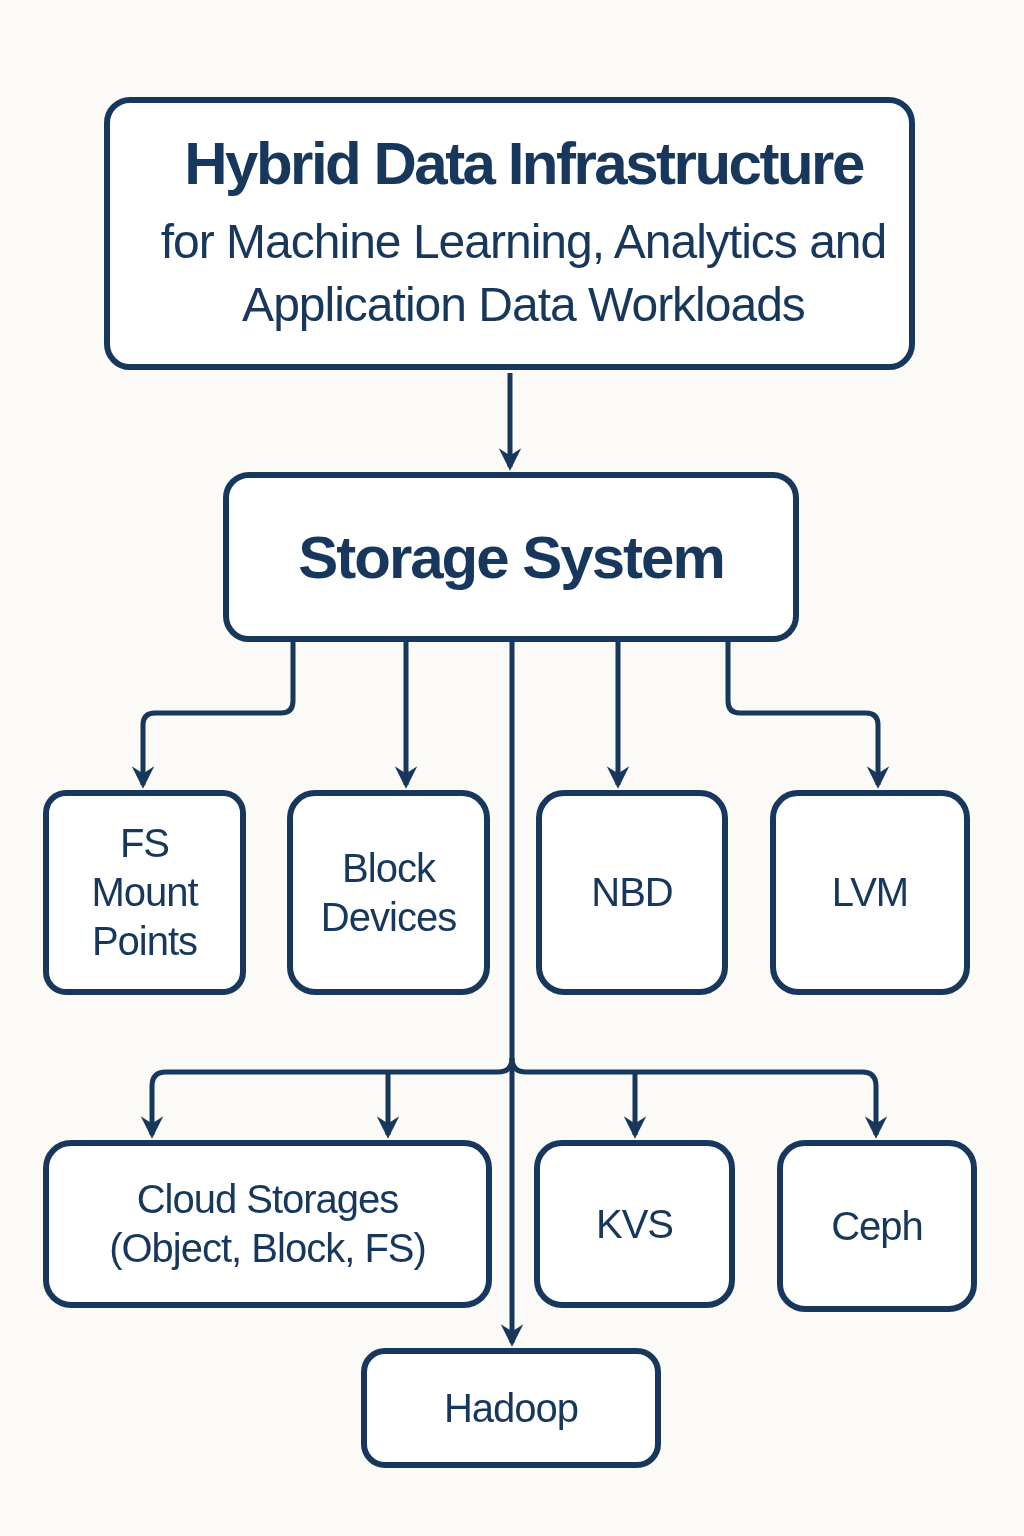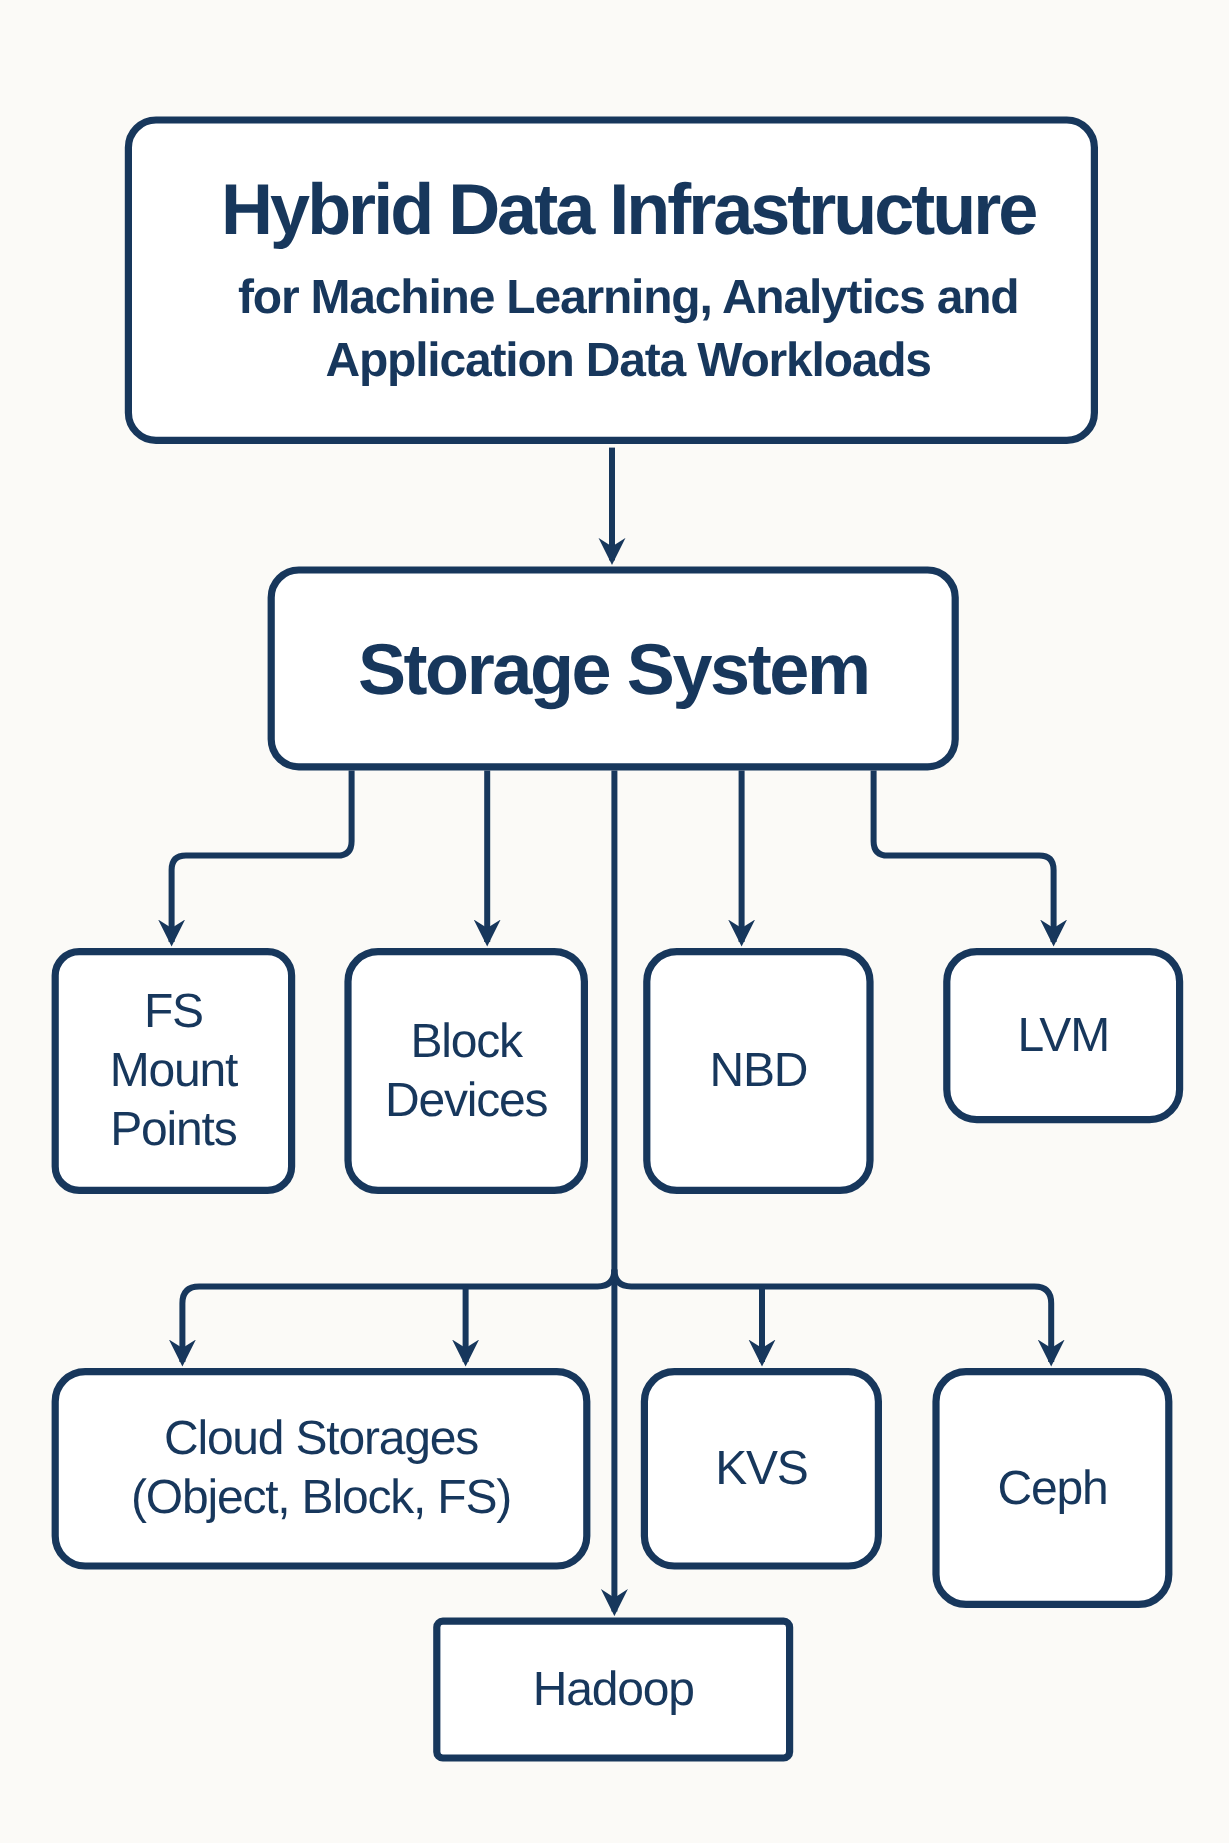--- a/index.html
+++ b/index.html
@@ -27,35 +27,35 @@
     flex-direction:column;
     align-items:center;
     justify-content:center;
     text-align:center;
   }
   .node-root{left:104px;top:97px;width:811px;height:273px;border-radius:26px;padding-left:28px;}
   .node-root .title{
     font-size:60px;font-weight:bold;letter-spacing:-2.5px;line-height:1.1;
   }
   .node-root .subtitle{
-    margin-top:14px;font-size:40px;letter-spacing:-1px;line-height:1.3;font-weight:bold;
+    margin-top:14px;font-size:48px;letter-spacing:-1px;line-height:1.3;font-weight:normal;
   }
   .node-storage{left:223px;top:472px;width:576px;height:170px;border-radius:26px;text-align:center;}
   .node-storage .big-label{font-size:60px;font-weight:bold;letter-spacing:-2px;}
   .tier{border-radius:28px;}
   .label{font-size:40px;letter-spacing:-1px;line-height:1.22;}
   .label span{display:block;}
   .node-fs{left:43px;top:790px;width:203px;height:205px;border-radius:23px;}
   .node-block{left:287px;top:790px;width:203px;height:205px;}
   .node-nbd{left:536px;top:790px;width:192px;height:205px;}
-  .node-lvm{left:786px;top:790px;width:200px;height:146px;}
+  .node-lvm{left:770px;top:790px;width:200px;height:205px;}
   .node-cloud{left:43px;top:1140px;width:449px;height:168px;}
   .node-kvs{left:534px;top:1140px;width:201px;height:168px;}
-  .node-ceph{left:777px;top:1140px;width:200px;height:200px;}
-  .node-hadoop{left:361px;top:1348px;width:300px;height:120px;border-radius:8px;}
+  .node-ceph{left:777px;top:1140px;width:200px;height:172px;}
+  .node-hadoop{left:361px;top:1348px;width:300px;height:120px;border-radius:24px;}
 </style>
 </head>
 <body>
 
 <div class="canvas">
 
   <svg class="connectors" viewBox="0 0 1024 1536" xmlns="http://www.w3.org/2000/svg">
     <defs>
       <marker id="arrow" viewBox="0 0 12 12" refX="10" refY="6" markerWidth="4.5" markerHeight="5.6" orient="auto">
         <path d="M0,0 L12,6 L0,12 L3.8,6 Z" fill="#17375c"></path>

